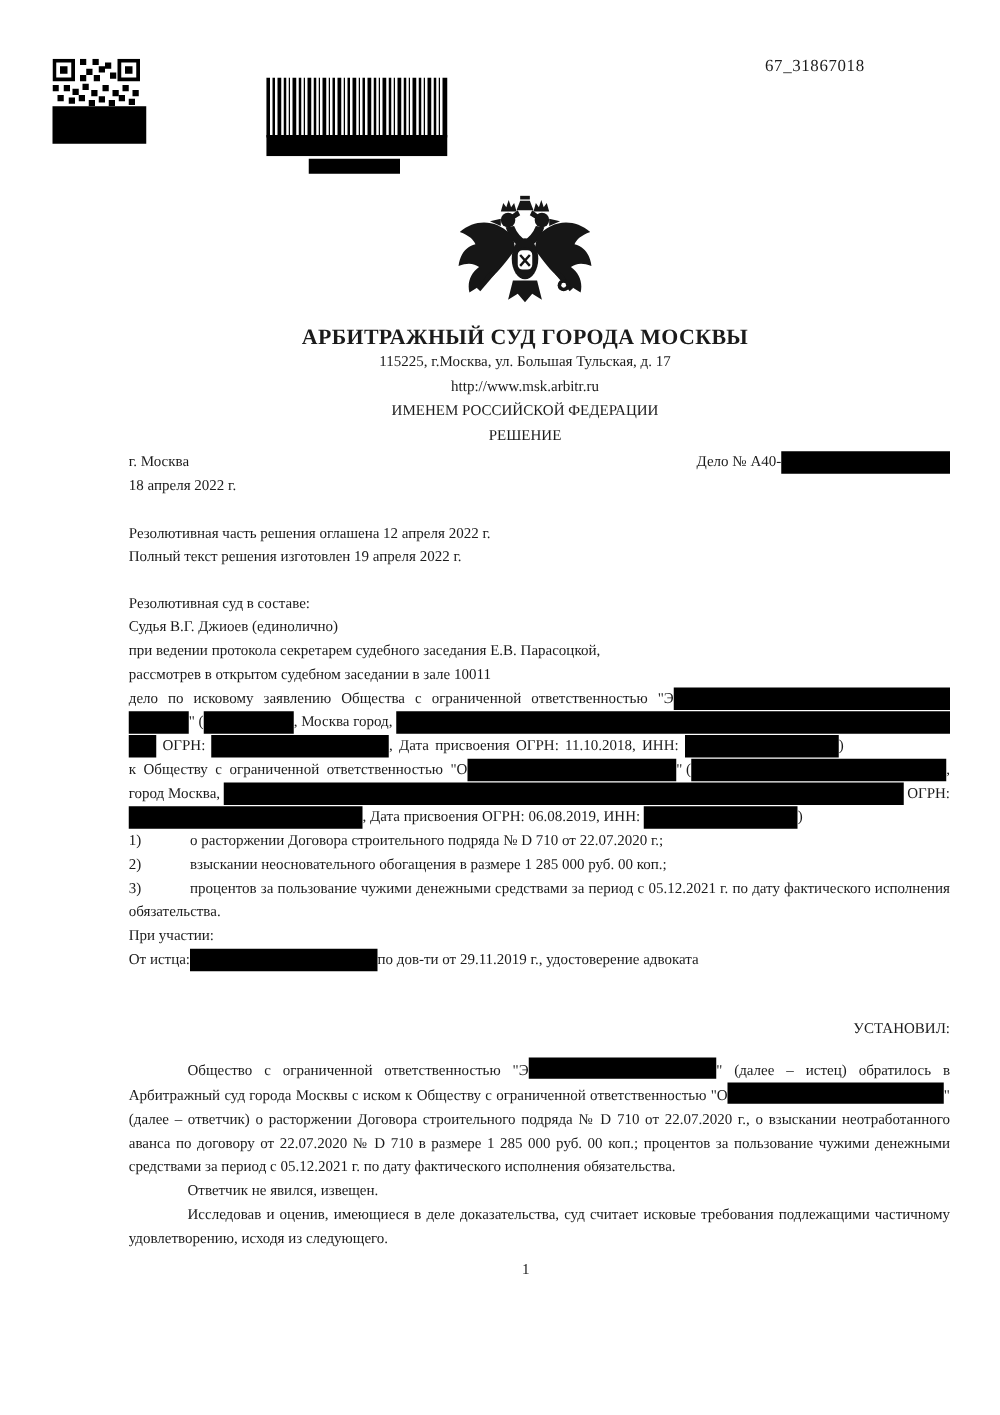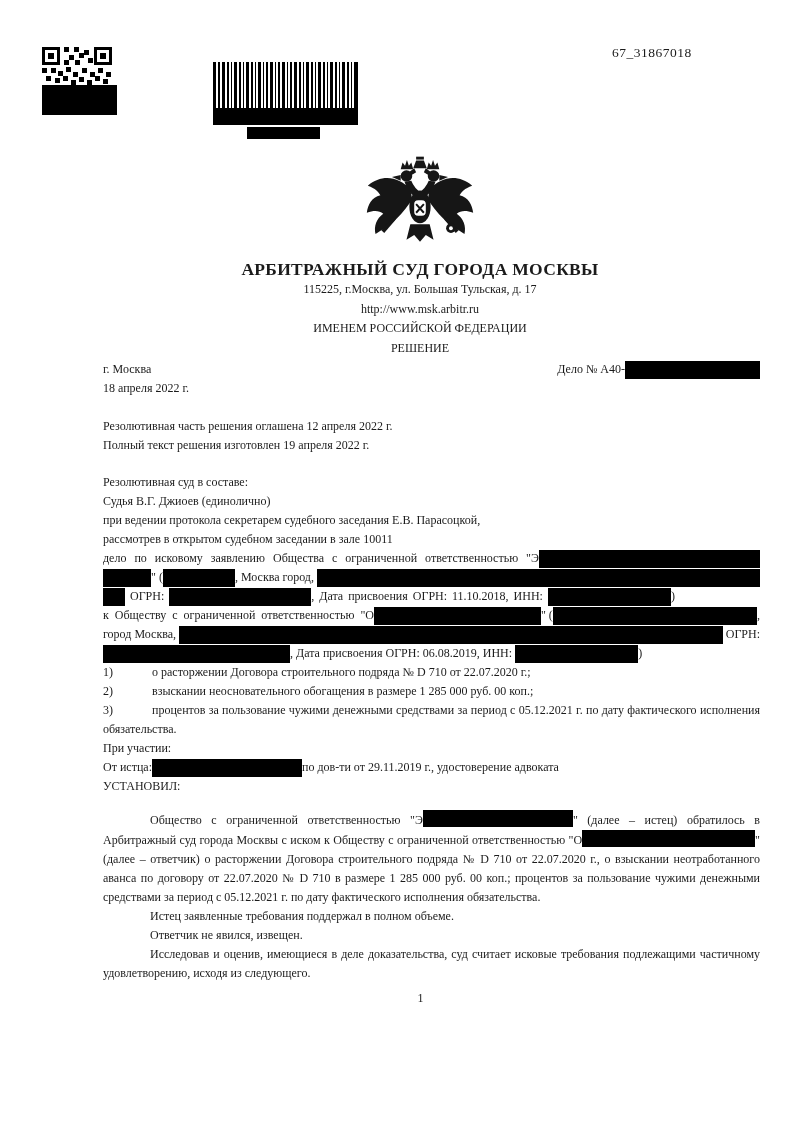--- a/index.html
+++ b/index.html
@@ -20,21 +20,21 @@
   .caseWrap{display:flex;align-items:center;margin-left:37px;}
   .sp19{height:19px;} .sp18{height:18px;} .sp14{height:14px;}
   .prow{display:flex;align-items:center;}
   .prow span{white-space:pre;}
   .prow .redact{height:18px;vertical-align:baseline;}
   .grow{flex:1 1 auto;}
   .ws5{word-spacing:5px;} .ws3{word-spacing:3px;} .ws2{word-spacing:2px;}
   .cnum{display:inline-block;width:49px;}
   .just{text-align:justify;}
   .ind{text-indent:47px;}
-  .center{text-align:left;}
+  .center{text-align:right;margin-top:36px;}
   .pagenum{margin-top:6px;text-align:center;padding-right:22px;}
   svg{display:block;}
 </style>
 </head>
 <body>
 
 <div class="page">
 
   <div class="abs" style="left:42px;top:47px;">
     <svg width="70" height="38" viewBox="0 0 70 38">
@@ -237,20 +237,19 @@
       <span class="redact" style="width:150px;"></span>
       <span>по дов-ти от 29.11.2019 г., удостоверение адвоката</span>
     </div>
 
     <div class="center">УСТАНОВИЛ:</div>
     <div class="sp14"></div>
 
     <div class="just ind">
       <span>Общество с ограниченной ответственностью "Э</span><span class="redact" style="width:150px;"></span><span>" (далее – истец) обратилось в Арбитражный суд города Москвы с иском к Обществу с ограниченной ответственностью "О</span><span class="redact" style="width:173px;"></span><span>" (далее – ответчик) о расторжении Договора строительного подряда № D 710 от 22.07.2020 г., о взыскании неотработанного аванса по договору от 22.07.2020 № D 710 в размере 1 285 000 руб. 00 коп.; процентов за пользование чужими денежными средствами за период с 05.12.2021 г. по дату фактического исполнения обязательства.</span>
     </div>
-    <div class="ind">Истец заявленные требования поддержал в полном объеме.</div>
     <div class="ind">Ответчик не явился, извещен.</div>
     <div class="just ind">Исследовав и оценив, имеющиеся в деле доказательства, суд считает исковые требования подлежащими частичному удовлетворению, исходя из следующего.</div>
 
     <div class="pagenum">1</div>
   </div>
 
 </div>
 
 </body></html>

